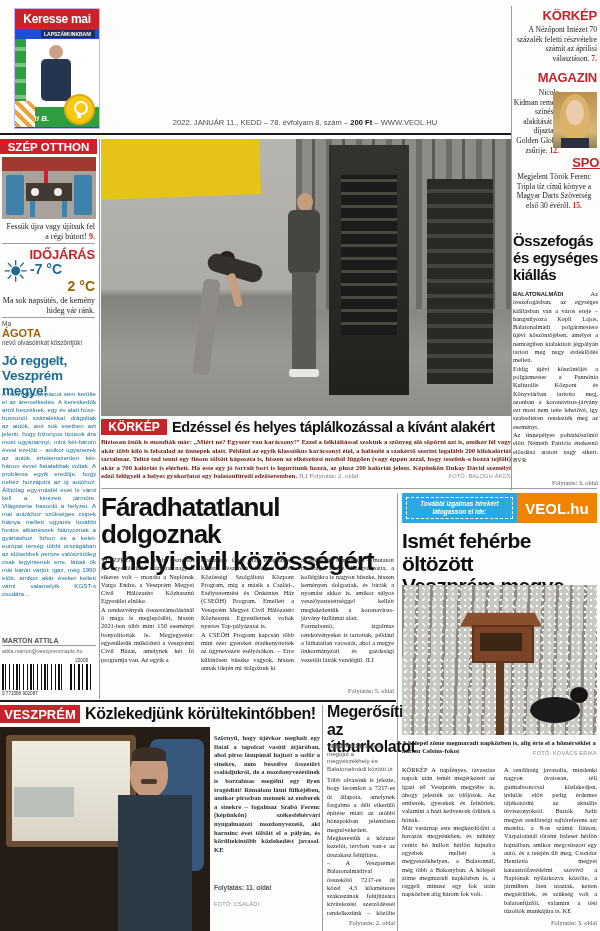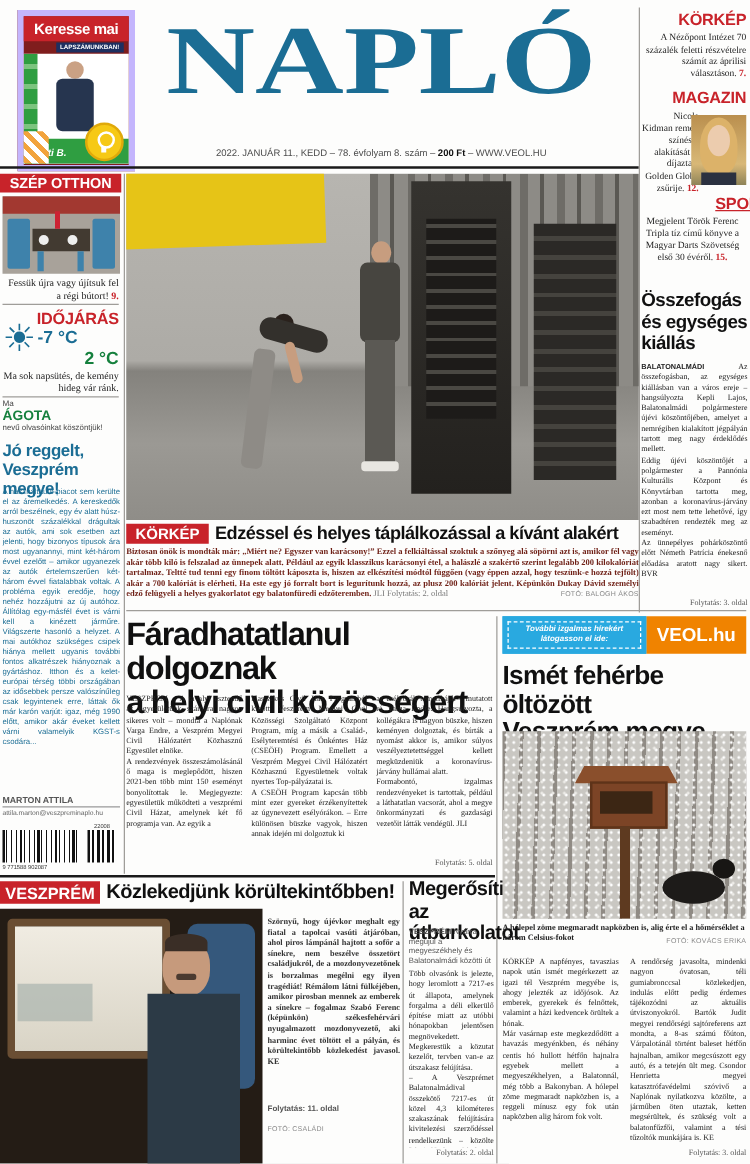--- a/index.html
+++ b/index.html
@@ -1,21 +1,21 @@
 <!DOCTYPE html>
 <html lang="hu"><head>
 <meta charset="utf-8">
 <style>
   html,body{margin:0;padding:0;background:#e9e9e9;}
   .page{position:relative;width:600px;height:931px;background:#fdfdfc;overflow:hidden;
         font-family:"Liberation Serif",serif;color:#1a1a1a;}
   .abs{position:absolute;}
   .sans{font-family:"Liberation Sans",sans-serif;}
   .b{font-weight:bold;}
-  .red{color:#15803d;}
+  .red{color:#a16207;}
   .teal{color:#1b6d94;}
   .just{text-align:justify;}
   .pre{white-space:pre-line;}
   .clip{overflow:hidden;}
   .vrule{position:absolute;width:1px;background:#9f9d99;}
   .hrule{position:absolute;height:1px;background:#9f9d99;}
   .kicker-box{background:#c8232a;color:#fff;font-family:"Liberation Sans",sans-serif;
               font-weight:bold;display:flex;align-items:center;justify-content:center;}
   .rail-label{font-family:"Liberation Sans",sans-serif;font-weight:bold;color:#c8232a;
               font-size:13px;text-align:right;letter-spacing:-.2px;}
@@ -25,40 +25,37 @@
   .body-s{font-size:6.4px;line-height:8.3px;color:#222;}
   .credit{font-family:"Liberation Sans",sans-serif;font-size:5.6px;color:#8a8a8a;letter-spacing:.2px;}
   .cont{font-size:6.4px;color:#555;text-align:right;}
   .photo{position:absolute;overflow:hidden;}
 </style>
 </head>
 <body>
 
 <div class="page">
 
-  <div class="abs" style="left:14px;top:8px;width:84px;height:119px;border:5px solid #c4b5fd;background:#7f1d1d;">
+  <div class="abs" style="left:14px;top:8px;width:84px;height:119px;border:1px solid #c4b5fd;background:#1d4ed8;">
     <div class="kicker-box" style="height:20px;font-size:12px;letter-spacing:-.3px;">Keresse mai</div>
     <div class="sans b" style="position:absolute;left:26px;top:21px;background:#1d2f60;color:#fff;font-size:5px;padding:1px 3px;">LAPSZÁMUNKBAN!</div>
     <div class="abs" style="left:0;top:30px;width:84px;height:88px;background:#fff;overflow:hidden;">
       <div class="abs" style="left:0;top:0;width:11px;height:88px;background:repeating-linear-gradient(0deg,#2f9e41 0 12px,#7cc47f 12px 16px);"></div>
       <div class="abs" style="left:34px;top:6px;width:14px;height:14px;border-radius:50%;background:#caa184;"></div>
       <div class="abs" style="left:26px;top:20px;width:30px;height:42px;border-radius:5px;background:#26354f;"></div>
       <div class="abs" style="left:0;bottom:0;width:84px;height:20px;background:#2f9e41;"></div>
       <div class="abs sans b" style="left:4px;bottom:4px;color:#fff;font-size:8px;font-style:italic;">Apáti B.</div>
       <div class="abs" style="left:-10px;bottom:0;width:30px;height:26px;background:repeating-linear-gradient(45deg,#f2a33c 0 4px,#fff 4px 8px);"></div>
       <div class="abs" style="right:4px;bottom:2px;width:27px;height:27px;border-radius:50%;background:#f6c916;border:2px solid #e0a90a;">
         <div class="abs" style="left:8px;top:5px;width:10px;height:10px;border-radius:50%;border:2px solid #fff;"></div>
         <div class="abs" style="left:11px;top:17px;width:4px;height:5px;background:#fff;"></div>
       </div>
     </div>
   </div>
 
-  <div class="abs" style="left:104px;top:2px;width:402px;height:96px;text-align:center;">
-    <div class="b" style="font-family:'Liberation Serif',serif;font-size:78px;line-height:92px;color:#1b6d94;transform:scaleX(1.26);transform-origin:center;">NAPLÓ</div>
-  </div>
   <div class="abs sans" style="left:104px;top:118px;width:402px;text-align:center;font-size:7.6px;color:#4c4c4c;">
     <span>2022. JANUÁR 11., KEDD – 78. évfolyam 8. szám – </span><span class="b" style="color:#111;">200 Ft</span><span> – WWW.VEOL.HU</span>
   </div>
   <div class="abs" style="left:0;top:133px;width:511px;height:2px;background:#1a1a1a;"></div>
 
   <div class="vrule" style="left:511px;top:6px;height:484px;"></div>
 
   <div class="abs rail-label" style="left:515px;top:8px;width:82px;">KÖRKÉP</div>
   <div class="abs teaser" style="left:513px;top:25px;width:84px;text-align:right;">
     <span>A Nézőpont Intézet 70 százalék feletti részvételre számít az áprilisi választáson. </span><span class="page-no">7.</span>

